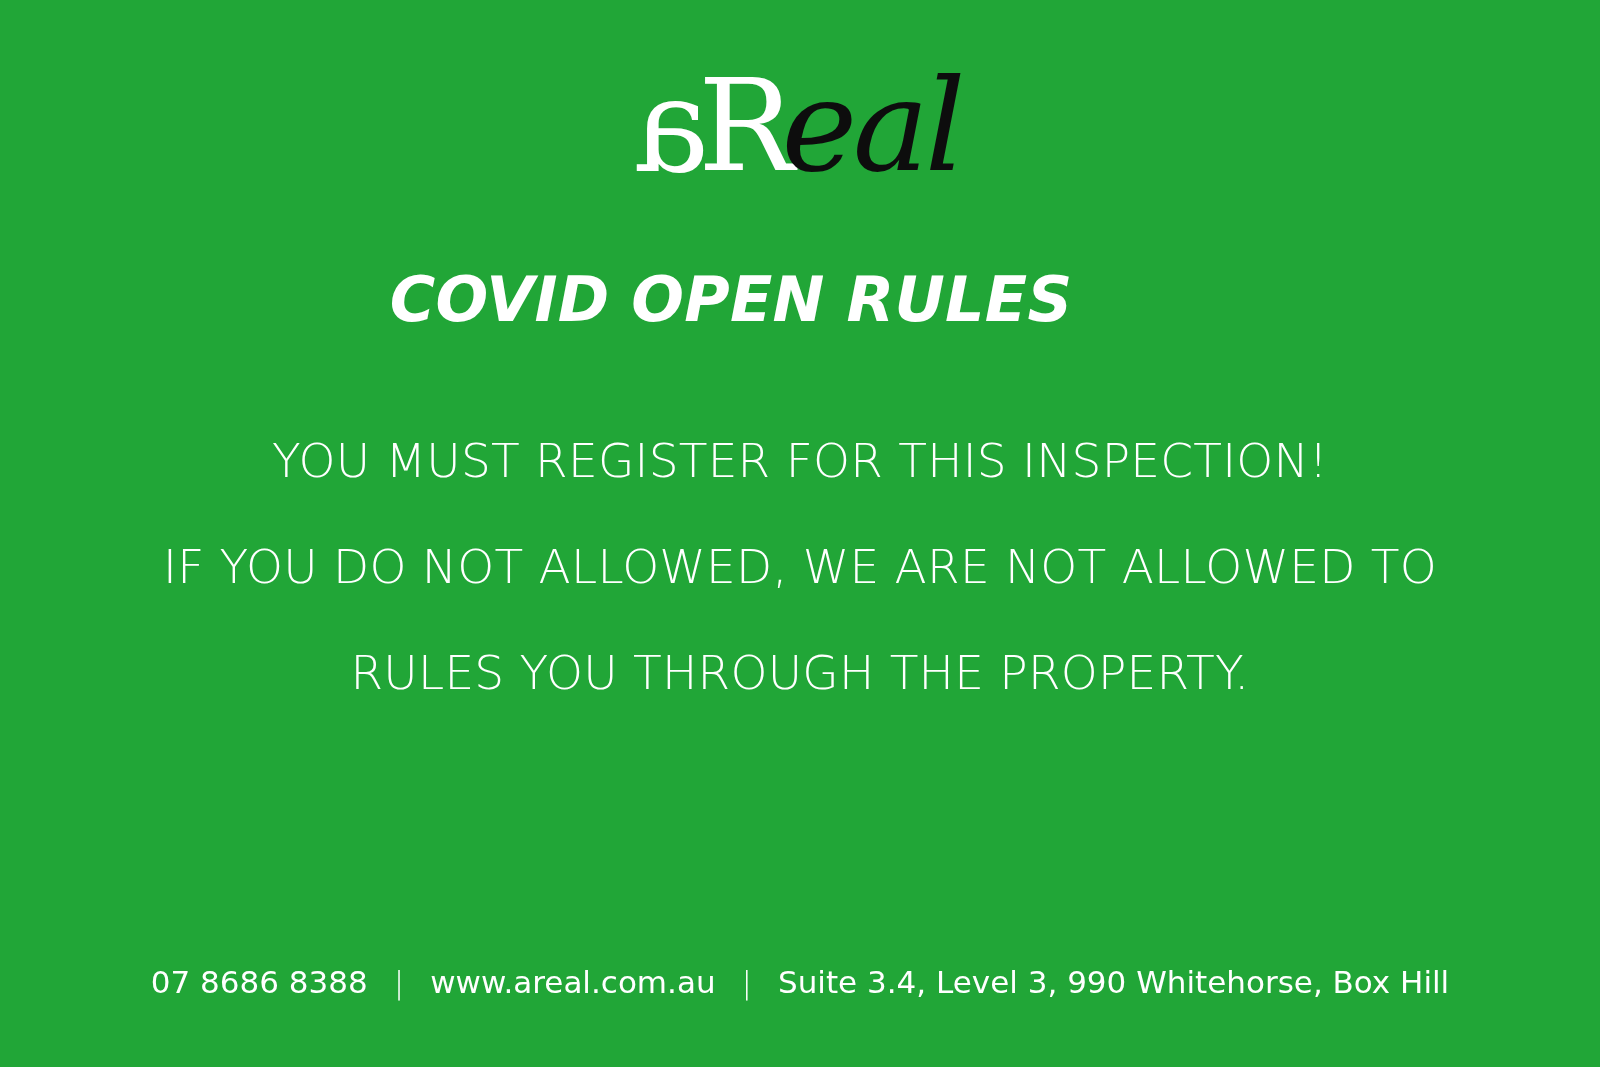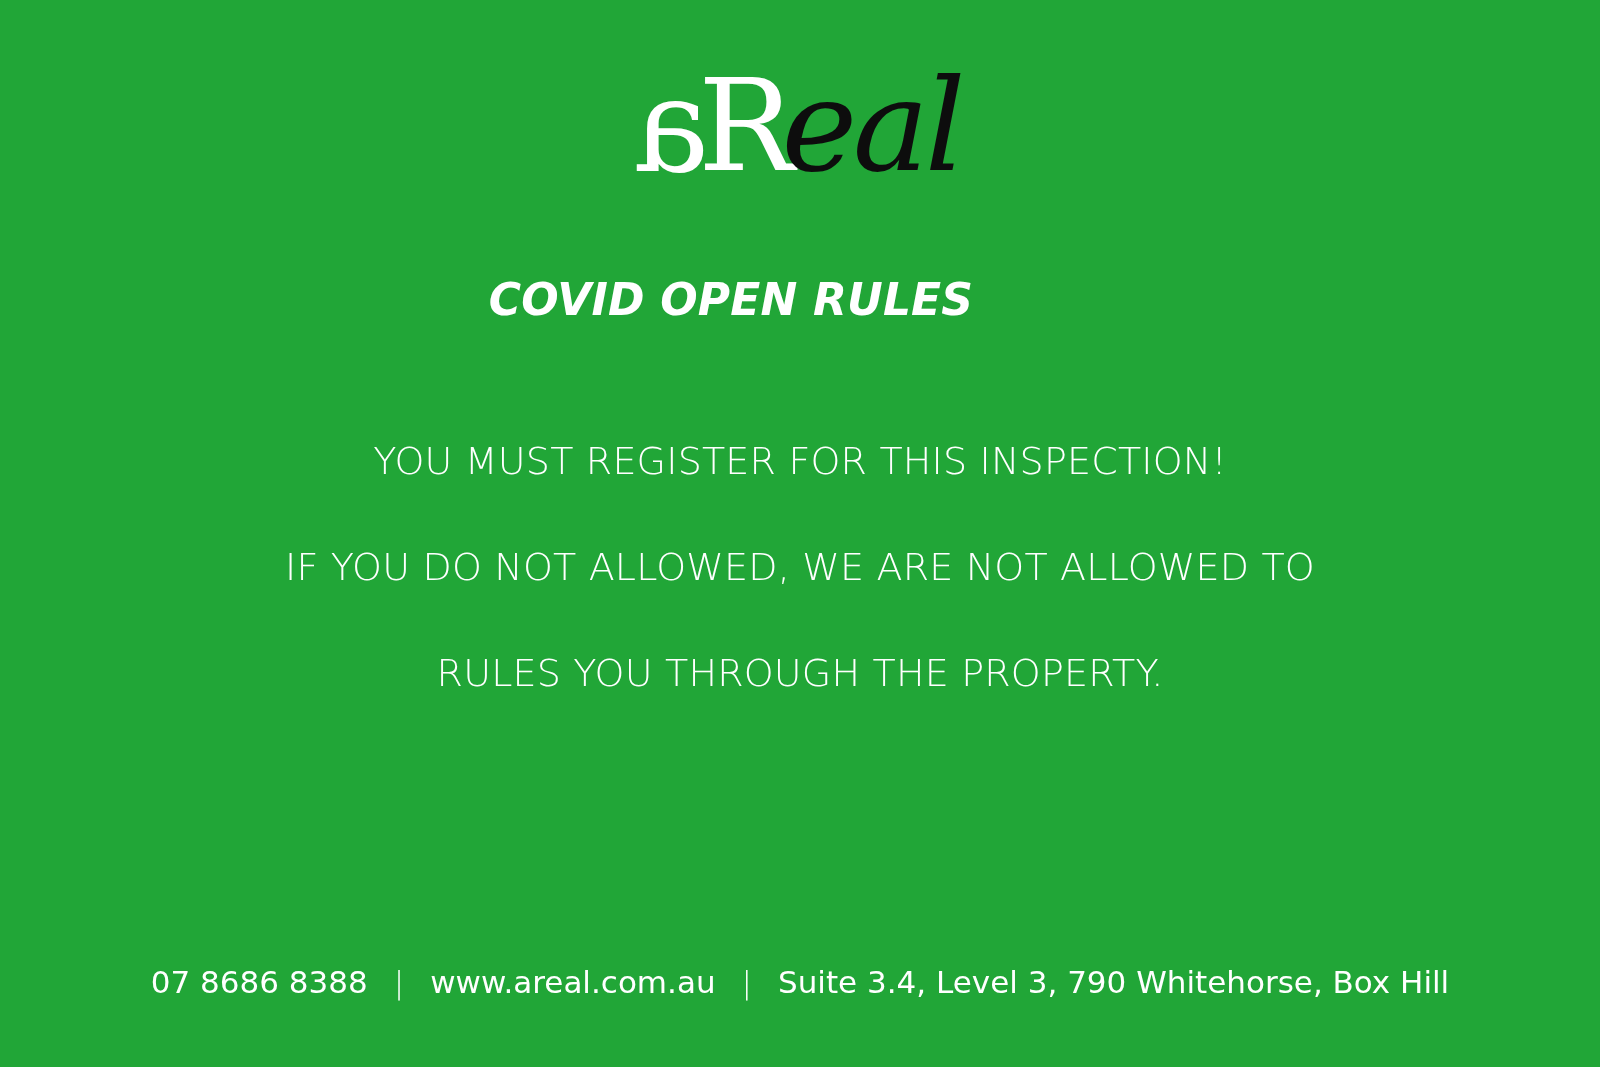--- a/index.html
+++ b/index.html
@@ -67,39 +67,39 @@
 
   
   .title {
     position: absolute;
     top: 262px;
     left: 0;
     width: 1462px;
     text-align: center;
     color: #ffffff;
     font-family: "DejaVu Sans", "Liberation Sans", sans-serif;
-    font-size: 44px;
+    font-size: 62px;
     font-weight: bold;
     font-style: italic;
     letter-spacing: 0.004em;
     line-height: 76px;
     white-space: nowrap;
   }
 
   
   .body-block {
     position: absolute;
     top: 408px;
     left: 0;
     width: 1600px;
     text-align: center;
     color: #ffffff;
     font-family: "DejaVu Sans", "Liberation Sans", sans-serif;
     font-weight: 300;
-    font-size: 38px;
+    font-size: 47px;
     line-height: 106px;
     letter-spacing: 0.005em;
     white-space: nowrap;
   }
   .body-line {
     display: block;
   }
   .body-spacer {
     display: block;
     height: 62px;
@@ -137,15 +137,15 @@
 
   <div class="title">COVID OPEN RULES</div>
 
   <div class="body-block">
     <span class="body-line">YOU MUST REGISTER FOR THIS INSPECTION!</span>
     <span class="body-line">IF YOU DO NOT ALLOWED, WE ARE NOT ALLOWED TO</span>
     <span class="body-line">RULES YOU THROUGH THE PROPERTY.</span>
     <span class="body-spacer"></span>
   </div>
 
-  <div class="footer"><span class="footer-item">07 8686 8388</span><span class="footer-sep">|</span><span class="footer-item">www.areal.com.au</span><span class="footer-sep">|</span><span class="footer-item">Suite 3.4, Level 3, 790 Whitehorse, Box Hill</span></div>
+  <div class="footer"><span class="footer-item">07 8686 8388</span><span class="footer-sep">|</span><span class="footer-item">www.areal.com.au</span><span class="footer-sep">|</span><span class="footer-item">Suite 3.4, Level 3, 990 Whitehorse, Box Hill</span></div>
 
 </div>
 
 </body></html>

